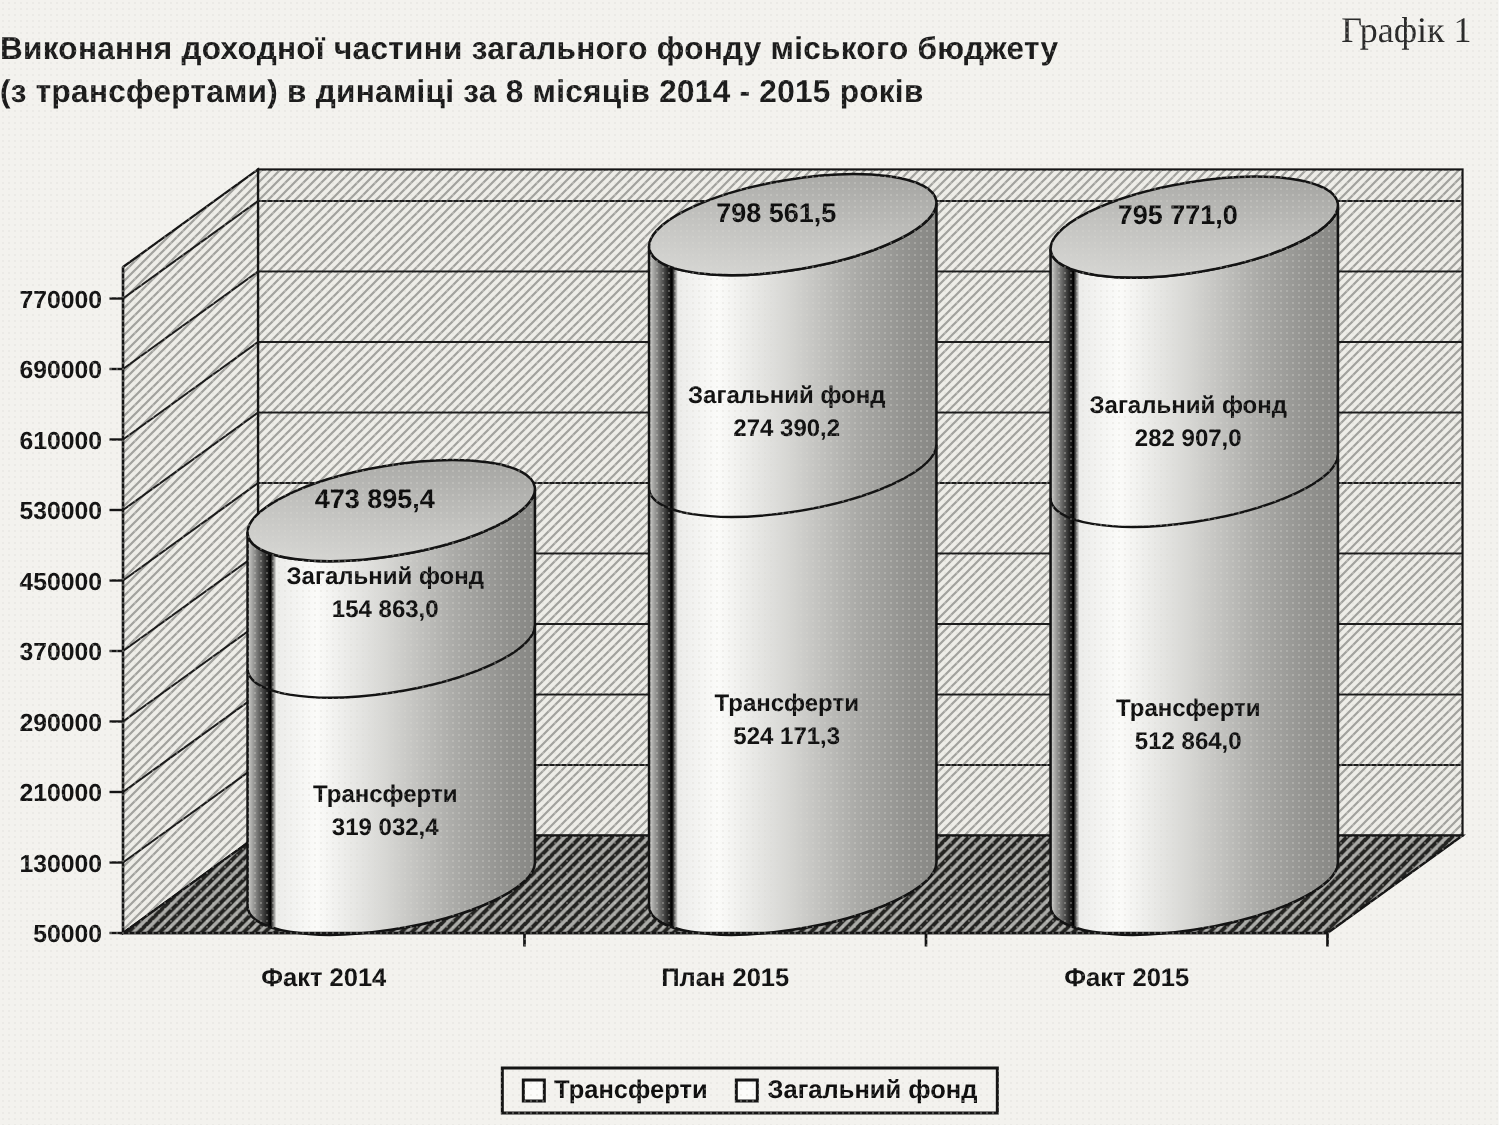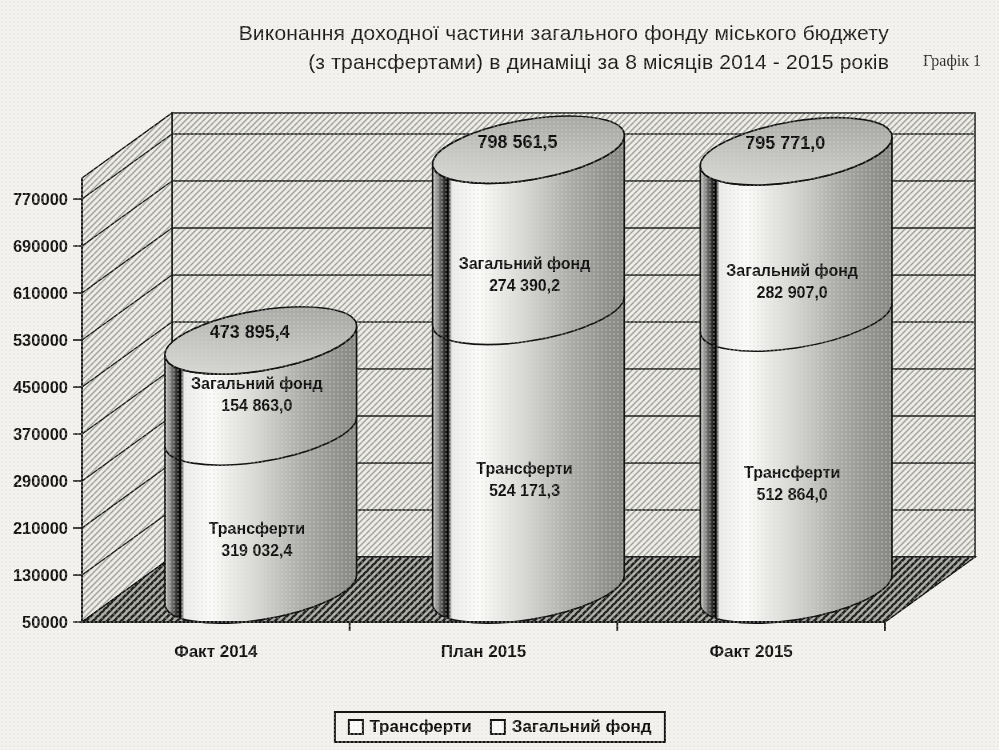--- a/index.html
+++ b/index.html
@@ -8,27 +8,27 @@
     background:#f3f2ee;
     font-family:"Liberation Sans",sans-serif;
     color:#1b1b1b;
   }
   .page::after{
     content:"";position:absolute;inset:0;pointer-events:none;
     background-image:radial-gradient(#d9d8d2 0.8px, transparent 0.9px);
     background-size:4px 4px;opacity:.30;
   }
   .chart-title{
-    position:absolute;top:18px;left:0;width:889px;text-align:right;
-    font-weight:normal;font-size:21px;line-height:29px;color:#1c1c1c;
+    position:absolute;top:18px;left:0;width:889px;text-align:left;
+    font-weight:bold;font-size:21px;line-height:29px;color:#1c1c1c;
     letter-spacing:.2px;
   }
   .corner-label{
     position:absolute;top:8px;right:18px;
-    font-family:"Liberation Serif",serif;font-size:16px;color:#2b2b2b;margin-top:44px;
+    font-family:"Liberation Serif",serif;font-size:24px;color:#2b2b2b;
   }
   svg{position:absolute;left:0;top:0;}
   .ylab{font:bold 16.5px "Liberation Sans",sans-serif;fill:#141414;}
   .cat{font:bold 17px "Liberation Sans",sans-serif;fill:#141414;}
   .seg{font:bold 16px "Liberation Sans",sans-serif;fill:#121212;}
   .tot{font:bold 18px "Liberation Sans",sans-serif;fill:#0f0f0f;}
   .legend{
     position:absolute;top:711px;left:50%;transform:translateX(-50%);
     display:flex;align-items:center;gap:18px;
     border:2px solid #151515;background:#f3f2ee;

